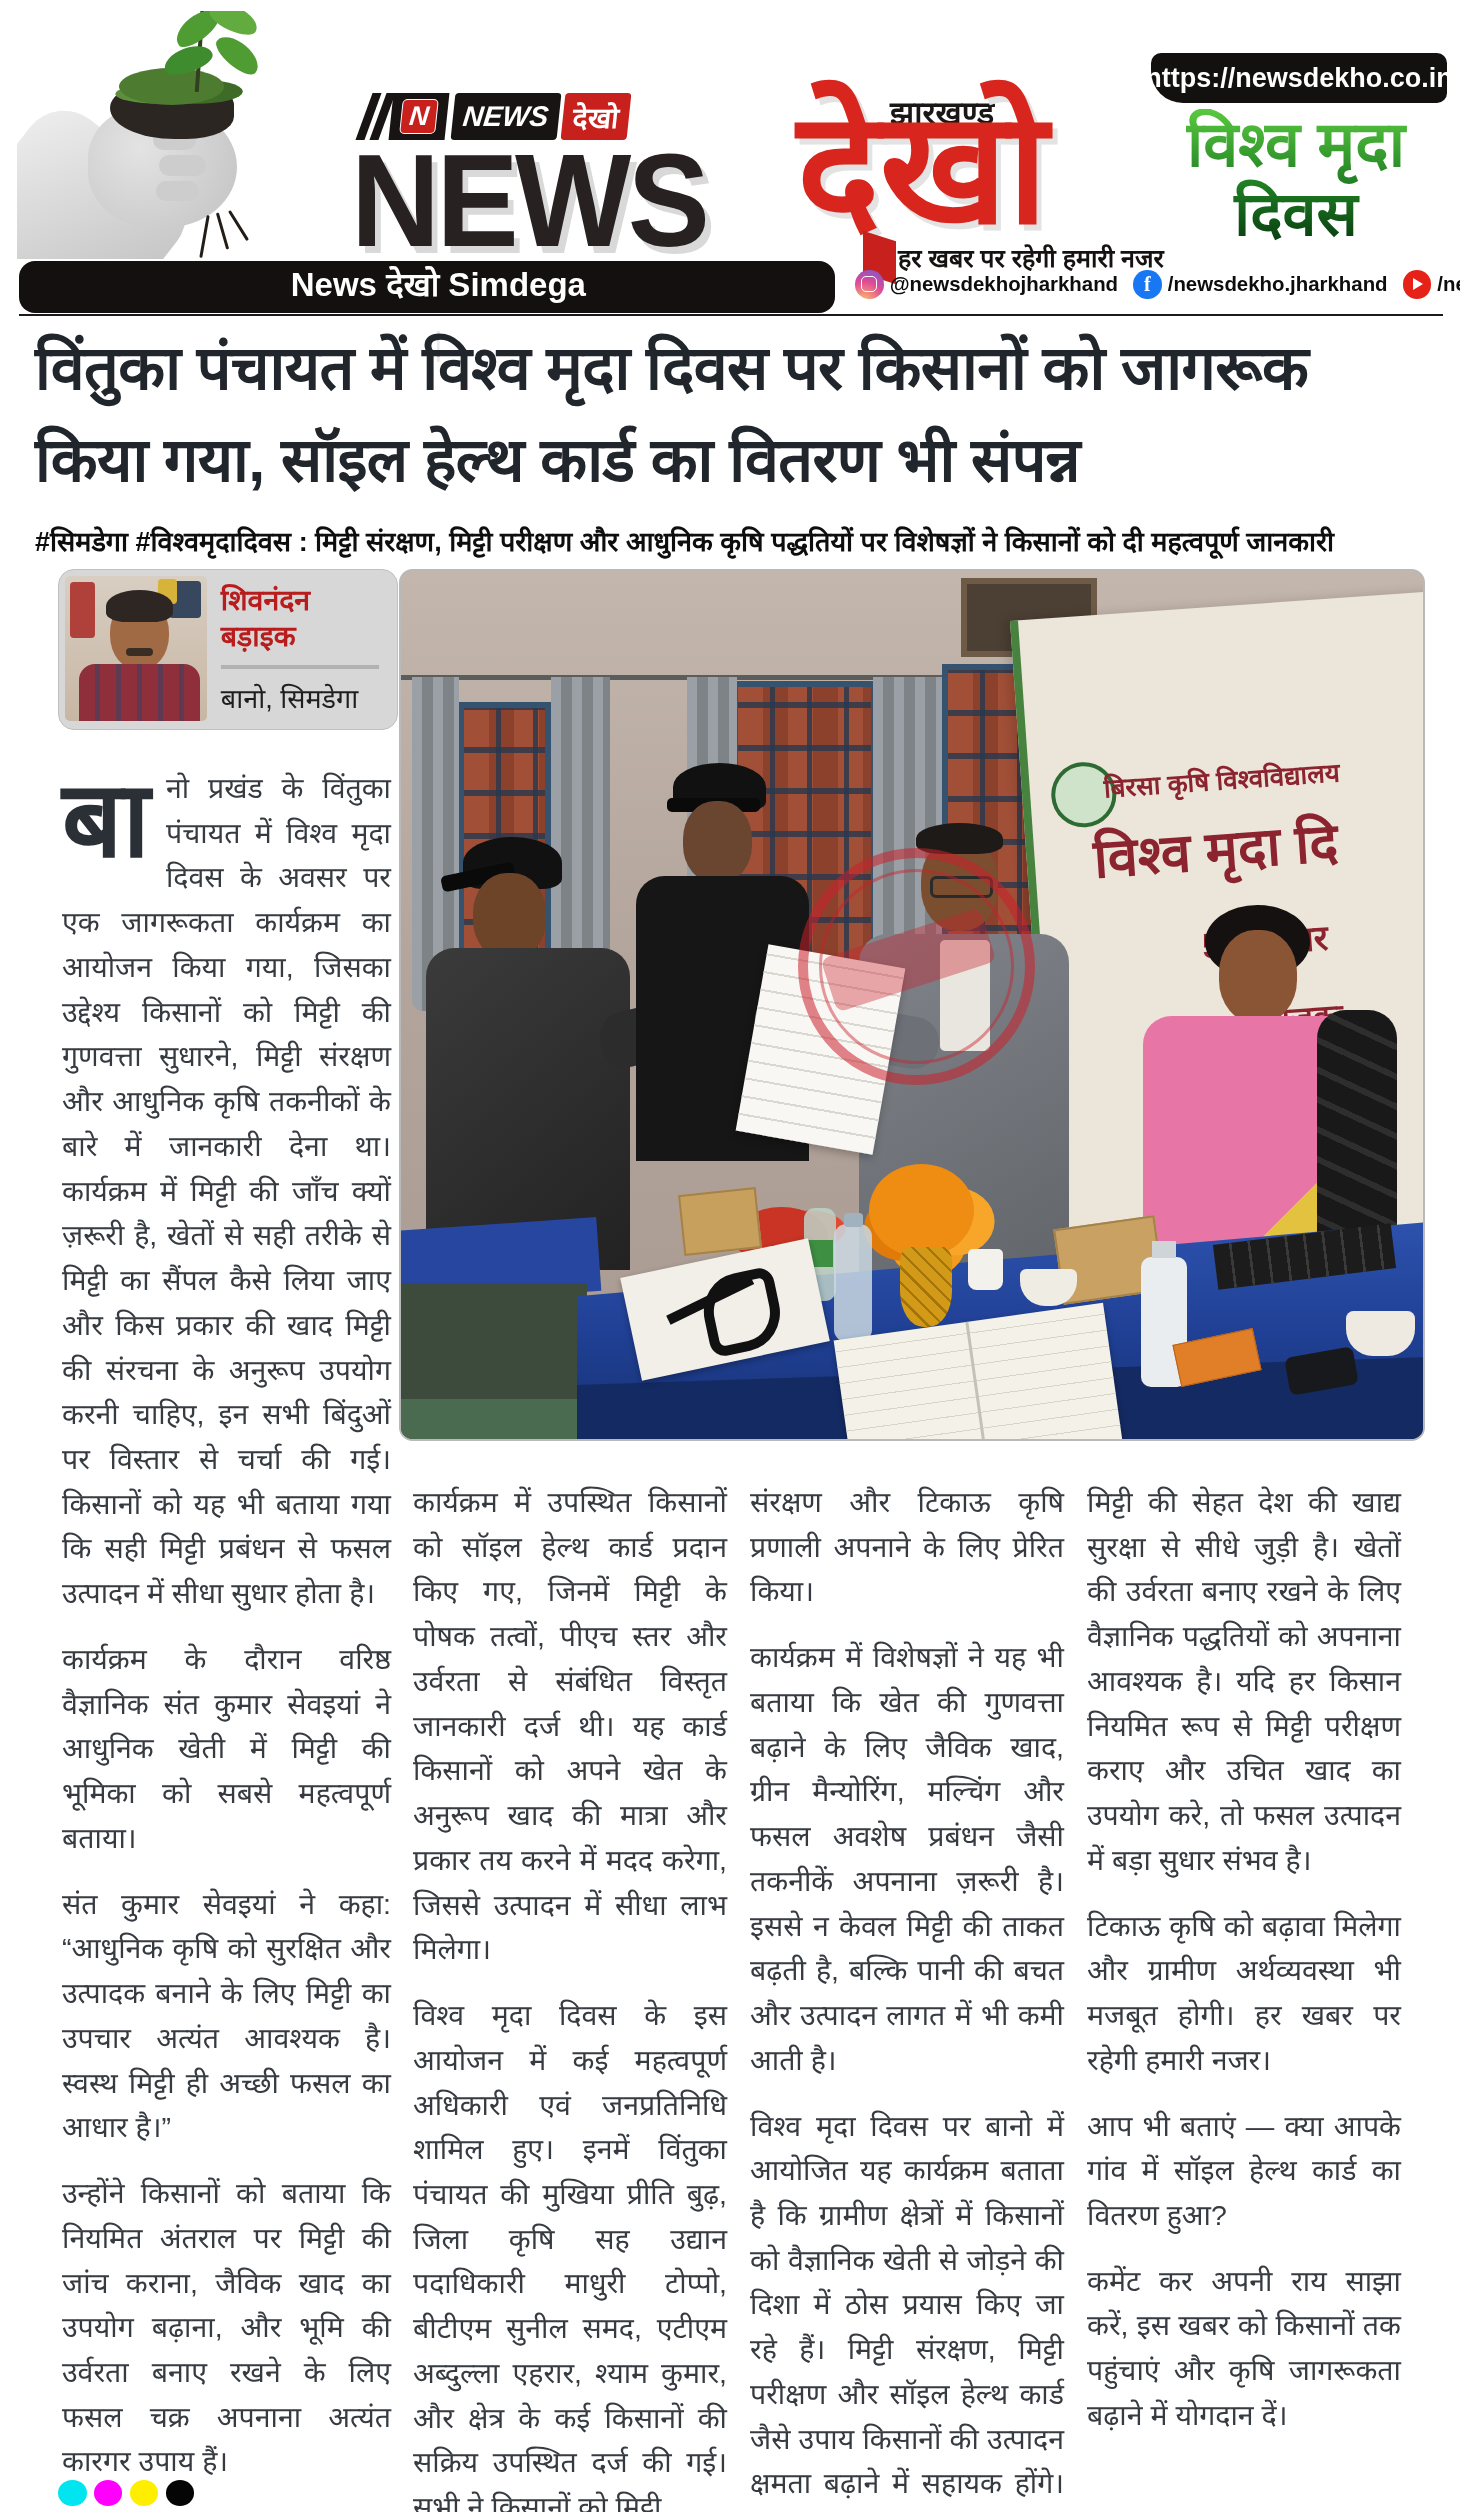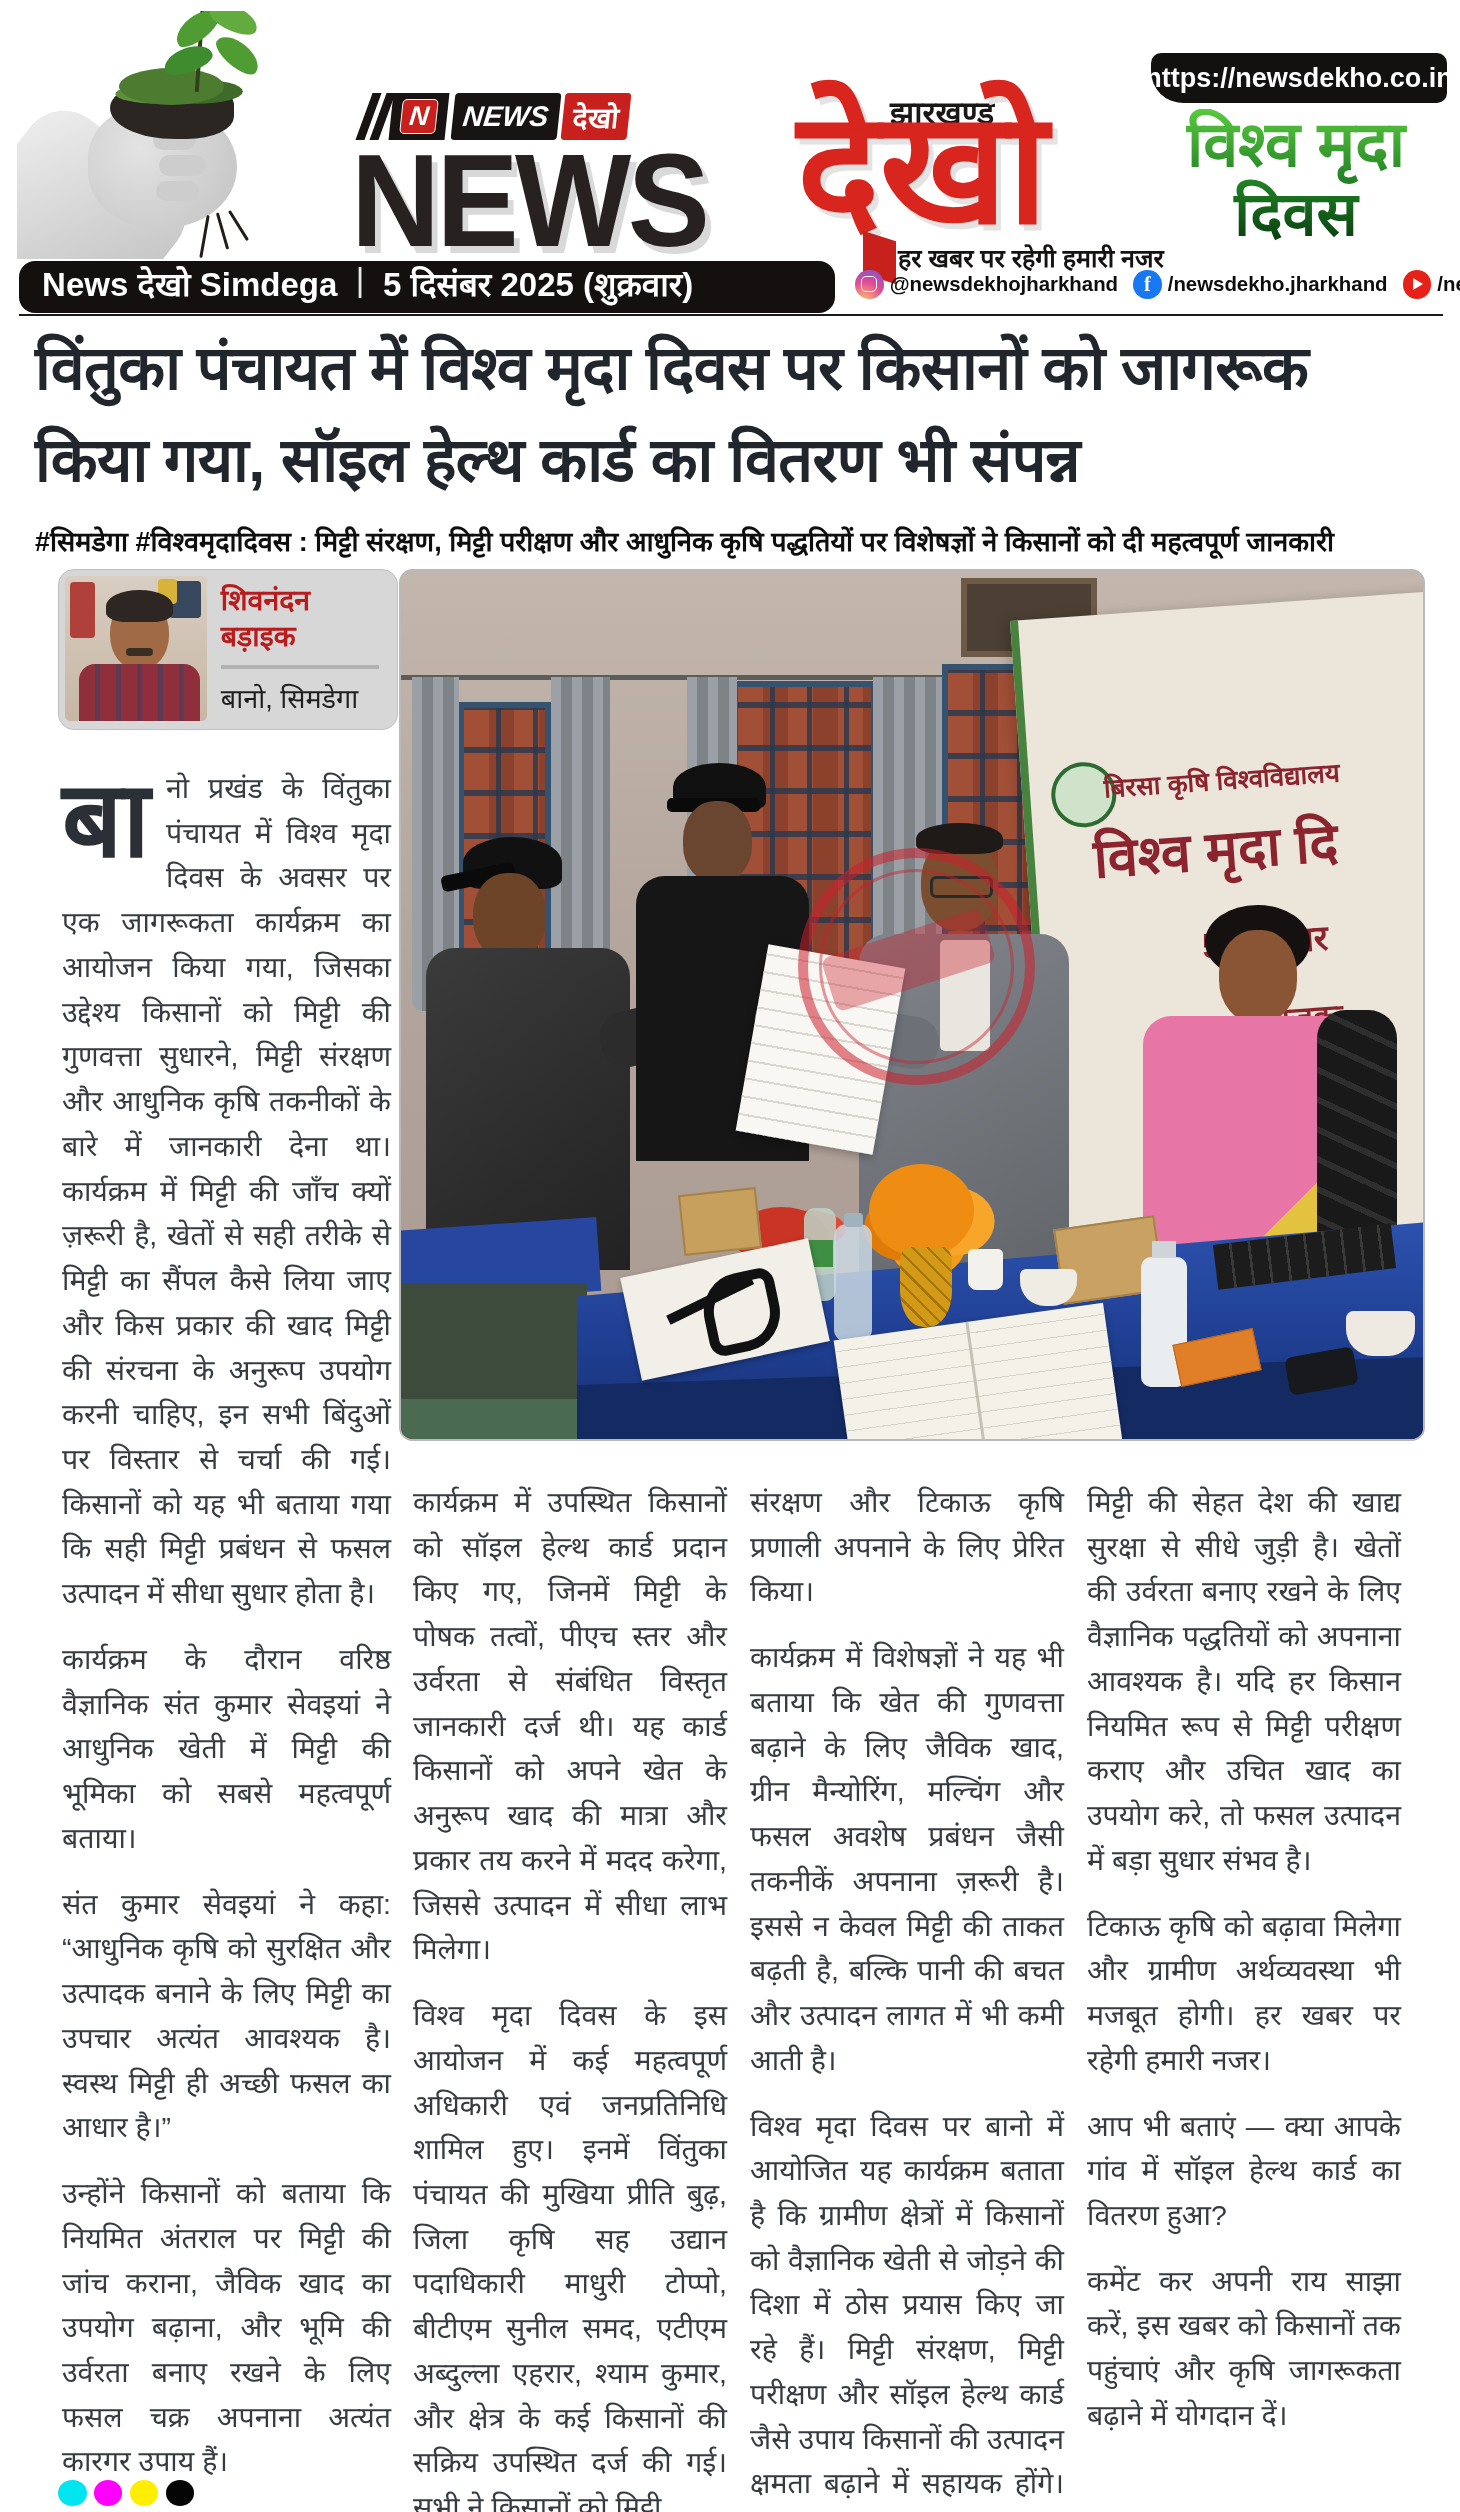--- a/index.html
+++ b/index.html
@@ -40,22 +40,22 @@
   .url-pill{left:1151px;top:53px;width:296px;height:50px;background:#131010;border-radius:10px 10px 10px 32px;
             color:#fff;font-size:27px;font-weight:bold;display:flex;align-items:center;justify-content:center;}
   .soil-badge{left:1145px;top:109px;width:302px;text-align:center;font-weight:bold;line-height:1.12;
               background:linear-gradient(180deg,#59c93f 0%,#1f7d23 55%,#06380e 100%);
               -webkit-background-clip:text;background-clip:text;color:transparent;}
   .soil-badge .l1{font-size:63px;}
   .soil-badge .l2{font-size:61px;}
 
   
   .date-bar{left:18.6px;top:261px;width:816px;height:52px;background:#151010;border-radius:16px;
-            display:flex;gap:18.6px;padding-left:23.5px;box-sizing:border-box;
-            color:#fff;font-size:33px;font-weight:bold;}
+            display:flex;align-items:center;gap:18.6px;padding-left:23.5px;box-sizing:border-box;
+            color:#fff;font-size:33px;font-weight:bold;flex-direction:column;}
   .date-sep{font-weight:normal;color:#e8e8e8;}
   .social{left:855px;top:270px;display:flex;align-items:center;gap:15px;font-size:20.4px;font-weight:800;color:#0d0d0d;}
   .chip{display:flex;align-items:center;gap:6.2px;}
   .sicon{width:28.5px;height:28.5px;border-radius:50%;display:flex;align-items:center;justify-content:center;flex:none;}
   .ig{background:radial-gradient(circle at 30% 110%,#fdc468 0%,#df4996 55%,#6a5cd1 100%);}
   .ig span{width:13.6px;height:13.6px;border:1.9px solid #fff;border-radius:5px;display:block;}
   .fb{background:#1877f2;color:#fff;font-size:20px;font-weight:bold;font-family:"Liberation Serif",serif;}
   .yt{background:#e62117;}
   .yt span{width:0;height:0;border-left:10px solid #fff;border-top:6.2px solid transparent;border-bottom:6.2px solid transparent;display:block;margin-left:2.5px;}
   .hairline{left:18.6px;top:314px;width:1424px;height:1.9px;background:#1b1b1b;}

